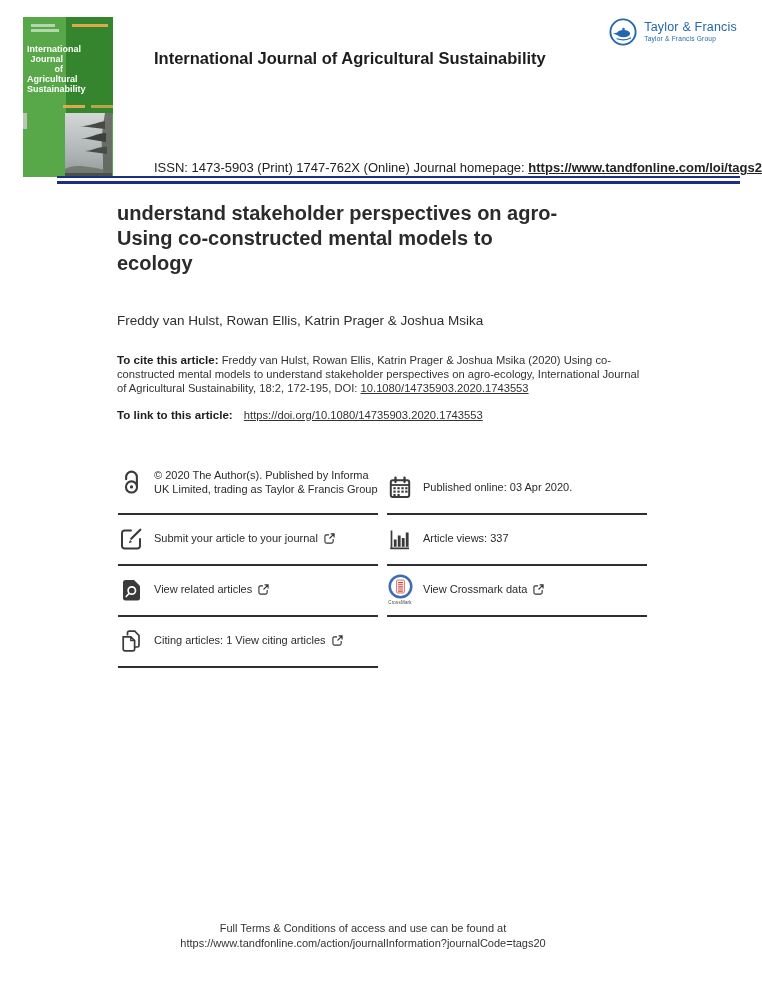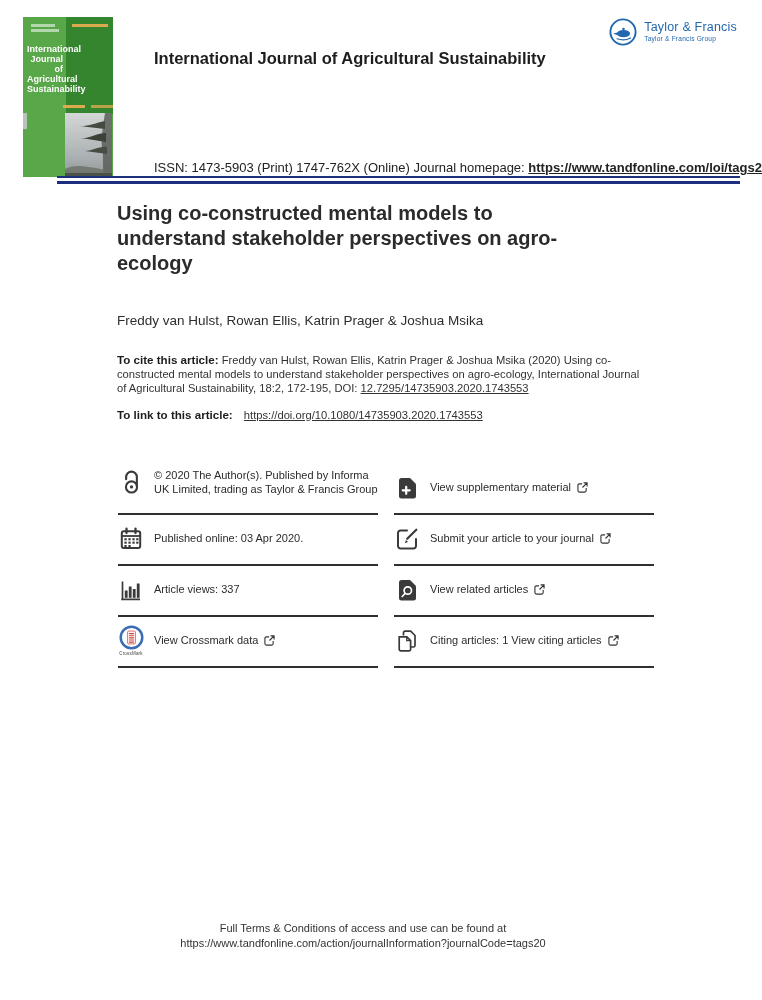--- a/index.html
+++ b/index.html
@@ -33,21 +33,21 @@
   .art-title{position:absolute;left:117px;top:201px;width:530px;
     font-size:20px;line-height:25px;font-weight:600;color:#2b2b2b;}
   .authors{position:absolute;left:117px;top:313px;font-size:13.5px;font-weight:500;color:#2e2e2e;}
   .cite{position:absolute;left:117px;top:353px;width:532px;font-size:11.2px;line-height:14px;color:#333;}
   .cite b,.linkline b{color:#1d1d1d;font-weight:700;font-size:11.6px;}
   .cite a,.linkline a{color:#333;text-decoration:underline;}
   .linkline{position:absolute;left:117px;top:408px;font-size:11.2px;color:#333;}
   .linkline a{margin-left:8px;}
   
   .grid{position:absolute;left:118px;top:464px;width:527px;display:grid;
-    grid-template-columns:260px 260px;column-gap:16px;grid-auto-rows:51px;}
+    grid-template-columns:260px 260px;column-gap:9px;grid-auto-rows:51px;}
   .cell{box-sizing:border-box;border-bottom:2px solid #2f2f2f;display:flex;
     align-items:center;padding:2px 0 4px;}
   .cell.tall{align-items:flex-start;padding-top:5px;}
   .ic{width:26px;flex:0 0 26px;margin-right:10px;display:flex;flex-direction:column;
     align-items:center;justify-content:center;}
   .cm-caption{font-size:4.5px;color:#444;margin-top:1px;letter-spacing:.2px;}
   .cell-text{font-size:11px;line-height:13.5px;color:#2b2b2b;}
   .ext{margin-left:6px;vertical-align:-1px;}
   
   .footer{position:absolute;left:0;top:921px;width:726px;text-align:center;
@@ -105,66 +105,51 @@
 <div class="journal-title">International Journal of Agricultural Sustainability</div>
 
 <div class="issn-line">
   <span>ISSN: 1473-5903 (Print) 1747-762X (Online) Journal homepage:</span>
   <a href="#">https://www.tandfonline.com/loi/tags20</a>
 </div>
 
 <div class="rule"></div>
 
 <div class="art-title">
+  <span style="display:block">understand stakeholder perspectives on agro-</span>
   <span style="display:block">Using co-constructed mental models to</span>
-  <span style="display:block">understand stakeholder perspectives on agro-</span>
   <span style="display:block">ecology</span>
 </div>
 
 <div class="authors">Freddy van Hulst, Rowan Ellis, Katrin Prager &amp; Joshua Msika</div>
 
 <div class="cite">
   <b>To cite this article:</b>
   <span>Freddy van Hulst, Rowan Ellis, Katrin Prager &amp; Joshua Msika (2020) Using co-constructed mental models to understand stakeholder perspectives on agro-ecology, International Journal of Agricultural Sustainability, 18:2, 172-195, DOI:</span>
-  <a href="#">12.7295/14735903.2020.1743553</a>
+  <a href="#">10.1080/14735903.2020.1743553</a>
 </div>
 
 <div class="linkline">
   <b>To link to this article:</b>
   <a href="#">https://doi.org/10.1080/14735903.2020.1743553</a>
 </div>
 
 <div class="grid">
 
   <div class="cell tall">
     <span class="ic">
       <svg width="23" height="26" viewBox="0 0 24 26">
         <circle cx="12" cy="18.2" r="5.8" fill="none" stroke="#3a3a3a" stroke-width="2.2"></circle>
         <circle cx="12" cy="18.2" r="1.7" fill="#3a3a3a"></circle>
         <path d="M17.6 17 V7.8 a5.6 5.6 0 0 0 -11.2 0 v2.4" fill="none" stroke="#3a3a3a" stroke-width="2.2" stroke-linecap="round"></path>
       </svg>
     </span>
     <span class="cell-text">© 2020 The Author(s). Published by Informa UK Limited, trading as Taylor &amp; Francis Group</span>
   </div>
 
-  <div class="cell">
-    <span class="ic">
-      <svg width="22" height="24" viewBox="0 0 22 24">
-        <path d="M3 4.5 A2.5 2.5 0 0 1 5.5 2 h8 l6.5 6.5 V20 a2.5 2.5 0 0 1 -2.5 2.5 h-12 A2.5 2.5 0 0 1 3 20 z" fill="#3a3a3a"></path>
-        <path d="M13.5 1.5 h7 v7 z" fill="#ffffff"></path>
-        <path d="M13.5 1.5 l6.5 6.5 h-4.7 a1.8 1.8 0 0 1 -1.8 -1.8 z" fill="#3a3a3a"></path>
-        <path d="M10.2 10.8 v7 M6.7 14.3 h7" stroke="#ffffff" stroke-width="2.2" stroke-linecap="round"></path>
-      </svg>
-    </span>
-    <span class="cell-text">View supplementary material</span>
-    <svg class="ext" width="11" height="11" viewBox="0 0 12 12">
-      <path d="M10 6.5 V9.4 A1.6 1.6 0 0 1 8.4 11 H2.6 A1.6 1.6 0 0 1 1 9.4 V3.6 A1.6 1.6 0 0 1 2.6 2 H5.5" fill="none" stroke="#333" stroke-width="1.2"></path>
-      <path d="M6 6 L11 1 M7.2 1 h3.8 v3.8" fill="none" stroke="#333" stroke-width="1.2"></path>
-    </svg>
-  </div>
 
   <div class="cell">
     <span class="ic">
       <svg width="24" height="24" viewBox="0 0 24 24">
         <rect x="2.8" y="4.3" width="18.4" height="16.7" rx="2" fill="none" stroke="#3a3a3a" stroke-width="2"></rect>
         <path d="M7.5 1.6 v4.4 M16.5 1.6 v4.4" stroke="#3a3a3a" stroke-width="2.3" stroke-linecap="round"></path>
         <path d="M2.8 9 h18.4" stroke="#3a3a3a" stroke-width="1.8"></path>
         <g fill="#3a3a3a">
           <rect x="5.4" y="11.2" width="2.3" height="2.1"></rect>
             <rect x="9.4" y="11.2" width="2.3" height="2.1"></rect>

